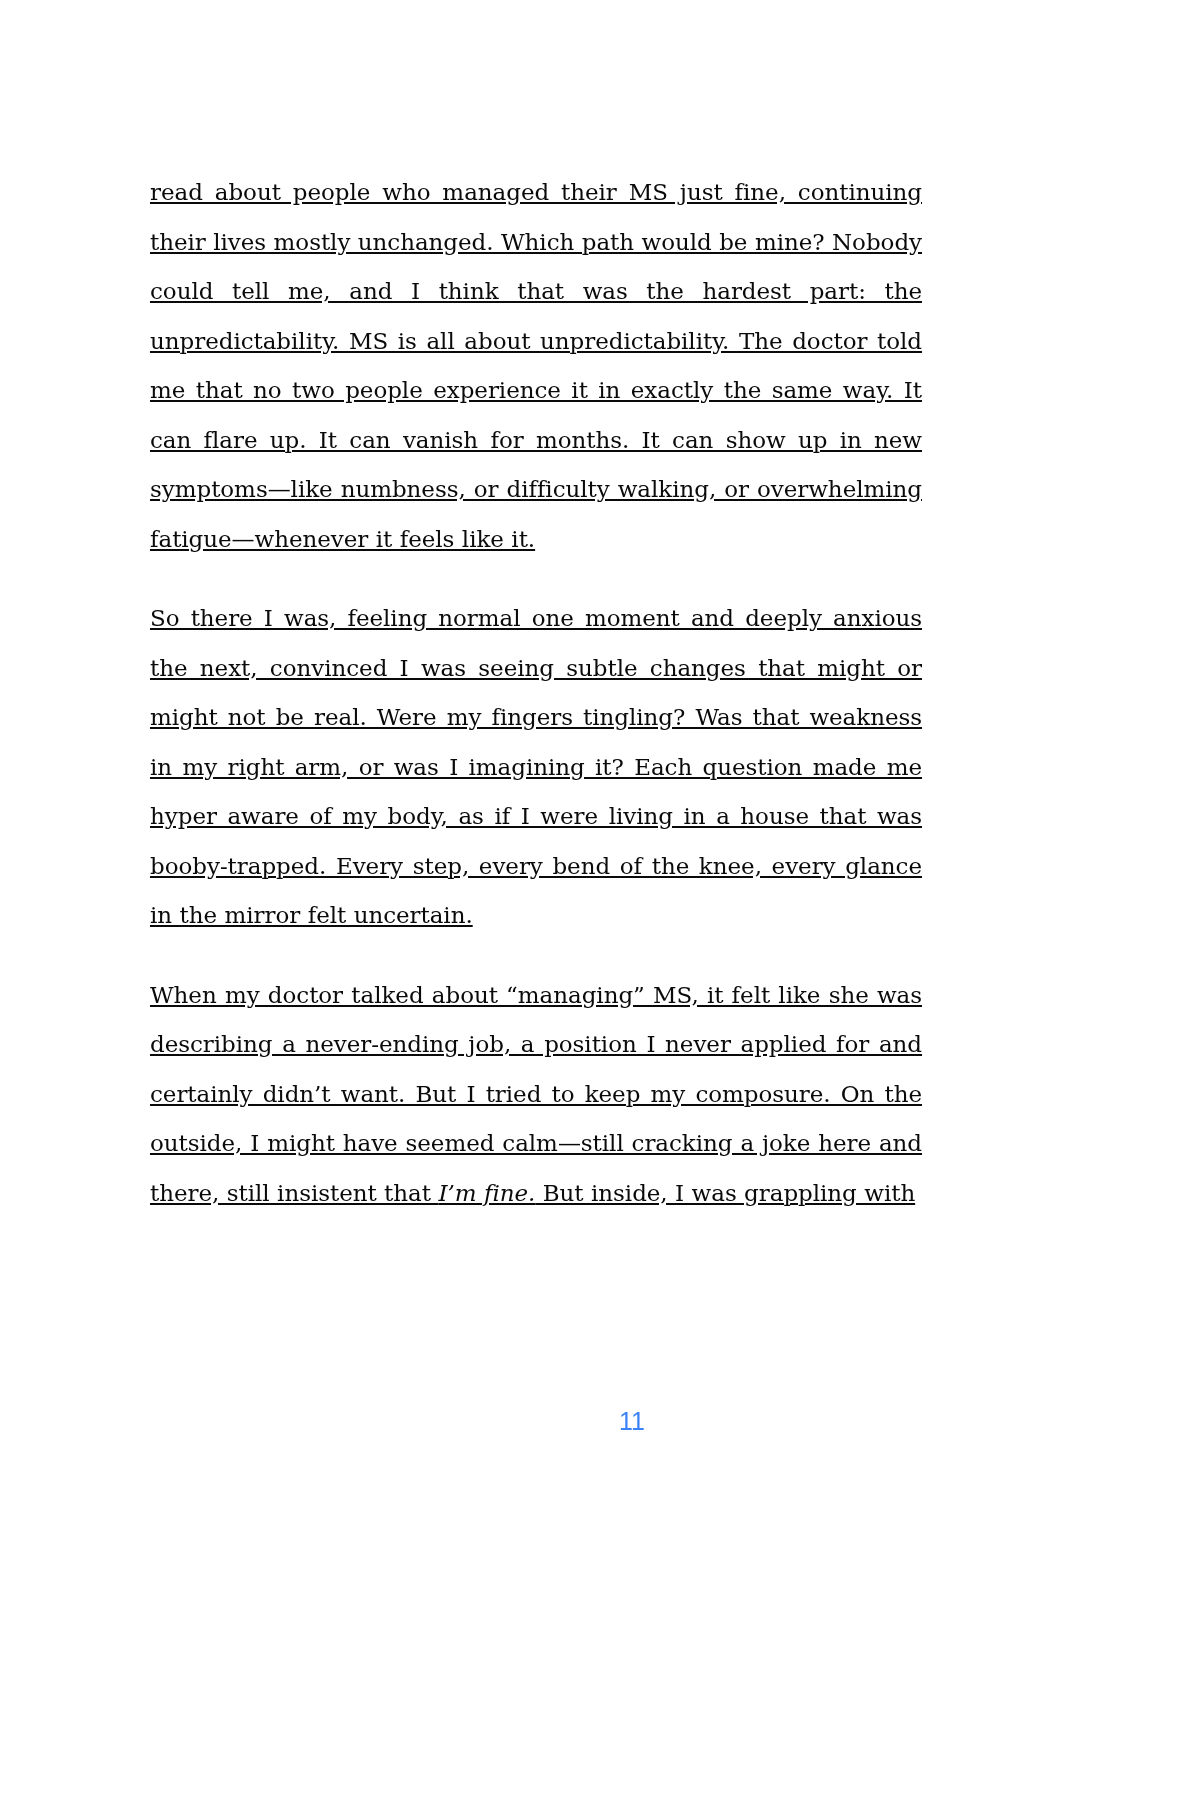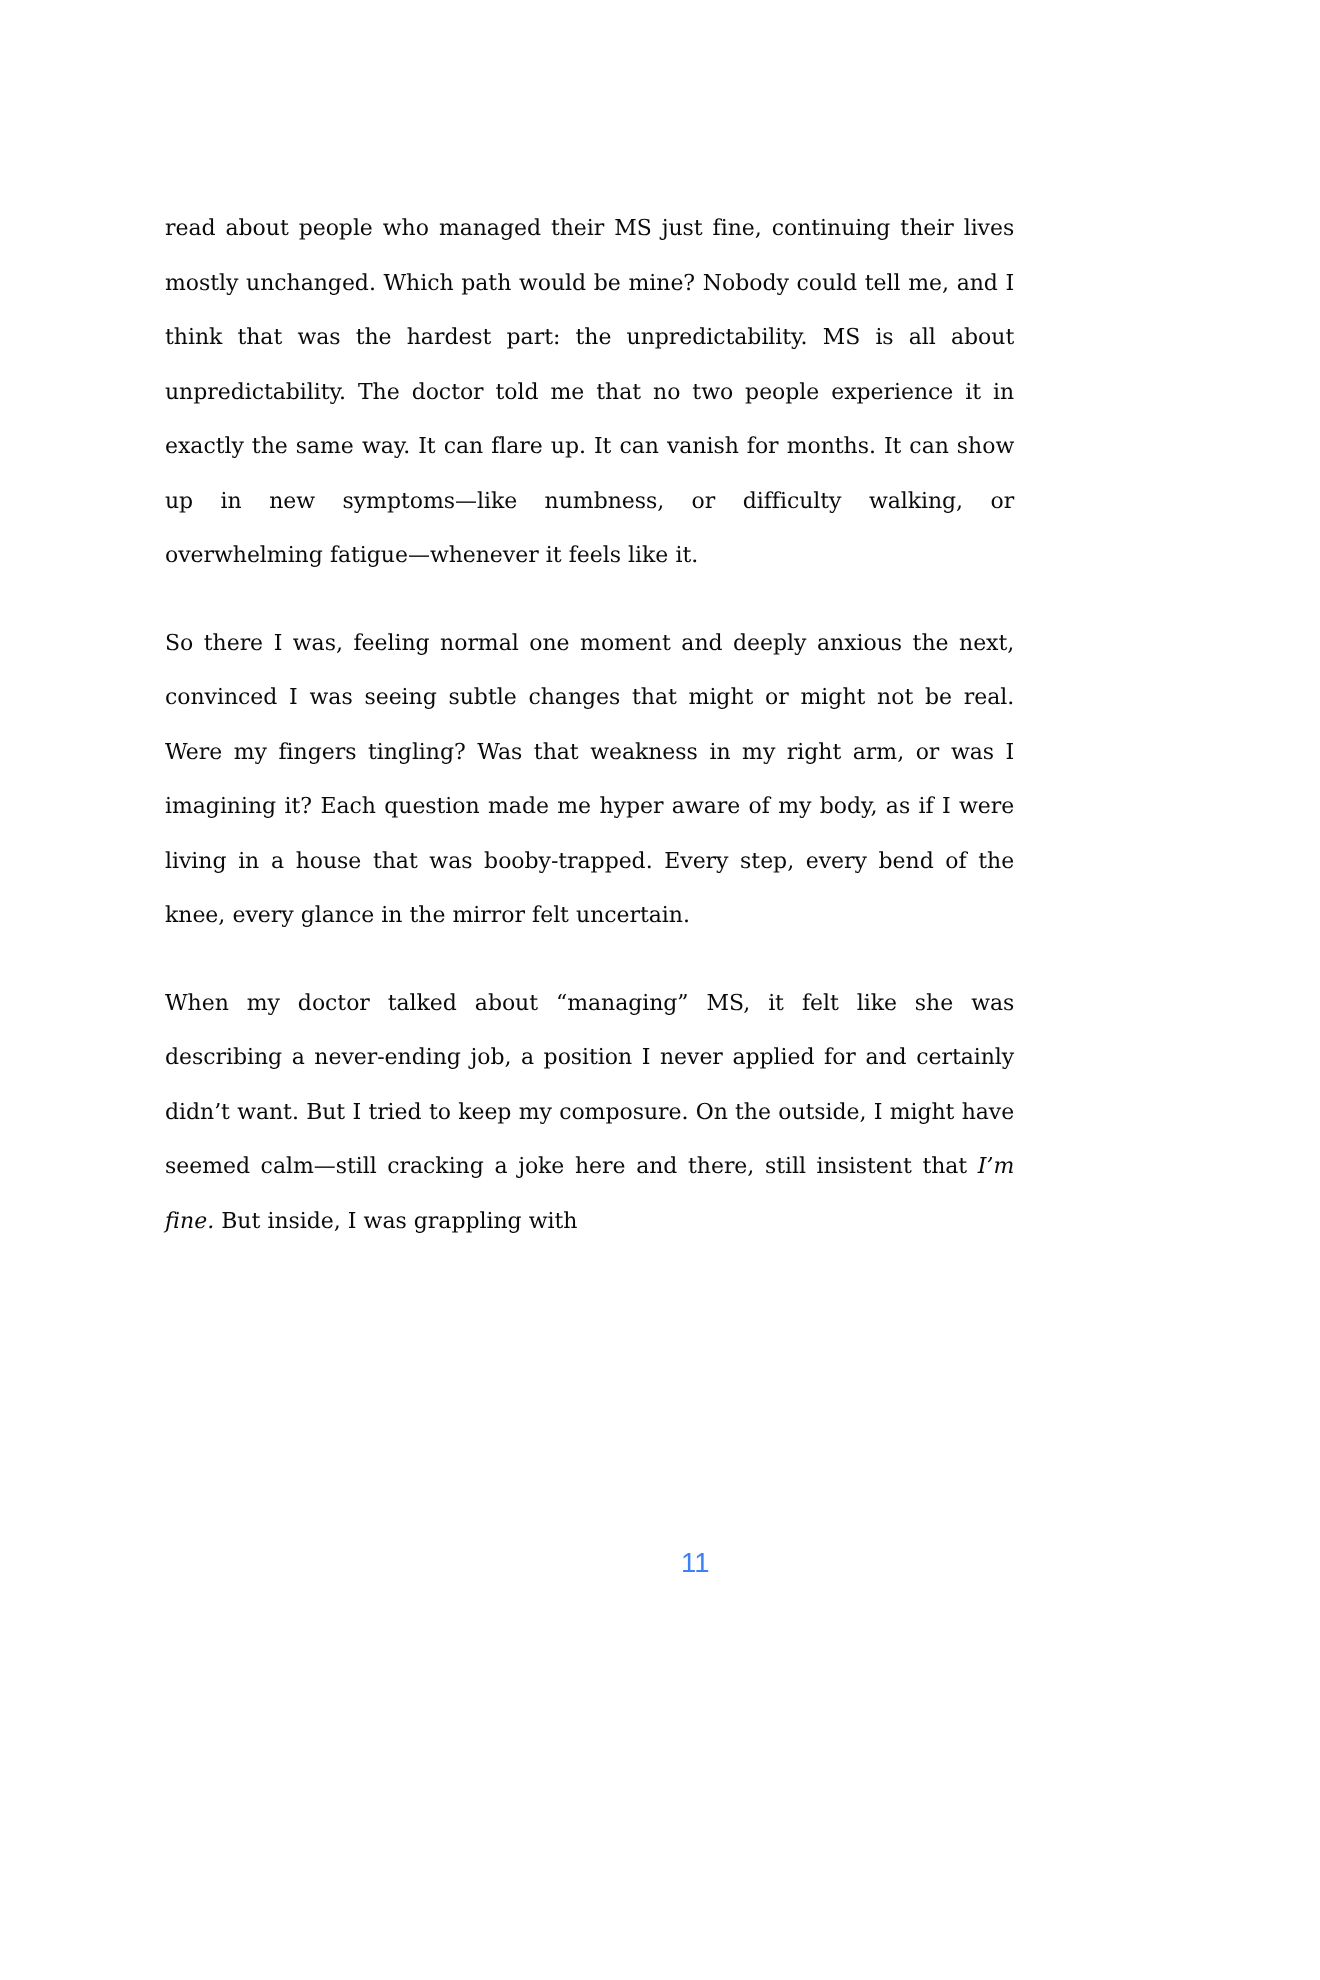--- a/index.html
+++ b/index.html
@@ -26,28 +26,29 @@
   }
 
   .text-block {
     position: absolute;
     left: 150px;
     top: 168px;
     width: 772px;
   }
 
   .para {
-    margin: 15px 0 30px 0;
-    font-size: 20px;
+    margin: 0 0 30px 0;
+    font-size: 23px;
     line-height: 49.5px;
     text-align: justify;
     text-justify: inter-word;
     letter-spacing: -0.05px;
     word-spacing: 0.2px;
     hyphens: none;
+    text-decoration: underline;
     -webkit-hyphens: none;
   }
 
   .para:last-of-type {
     margin-bottom: 0;
   }
 
   
   .para.justify-all {
     text-align: justify;

